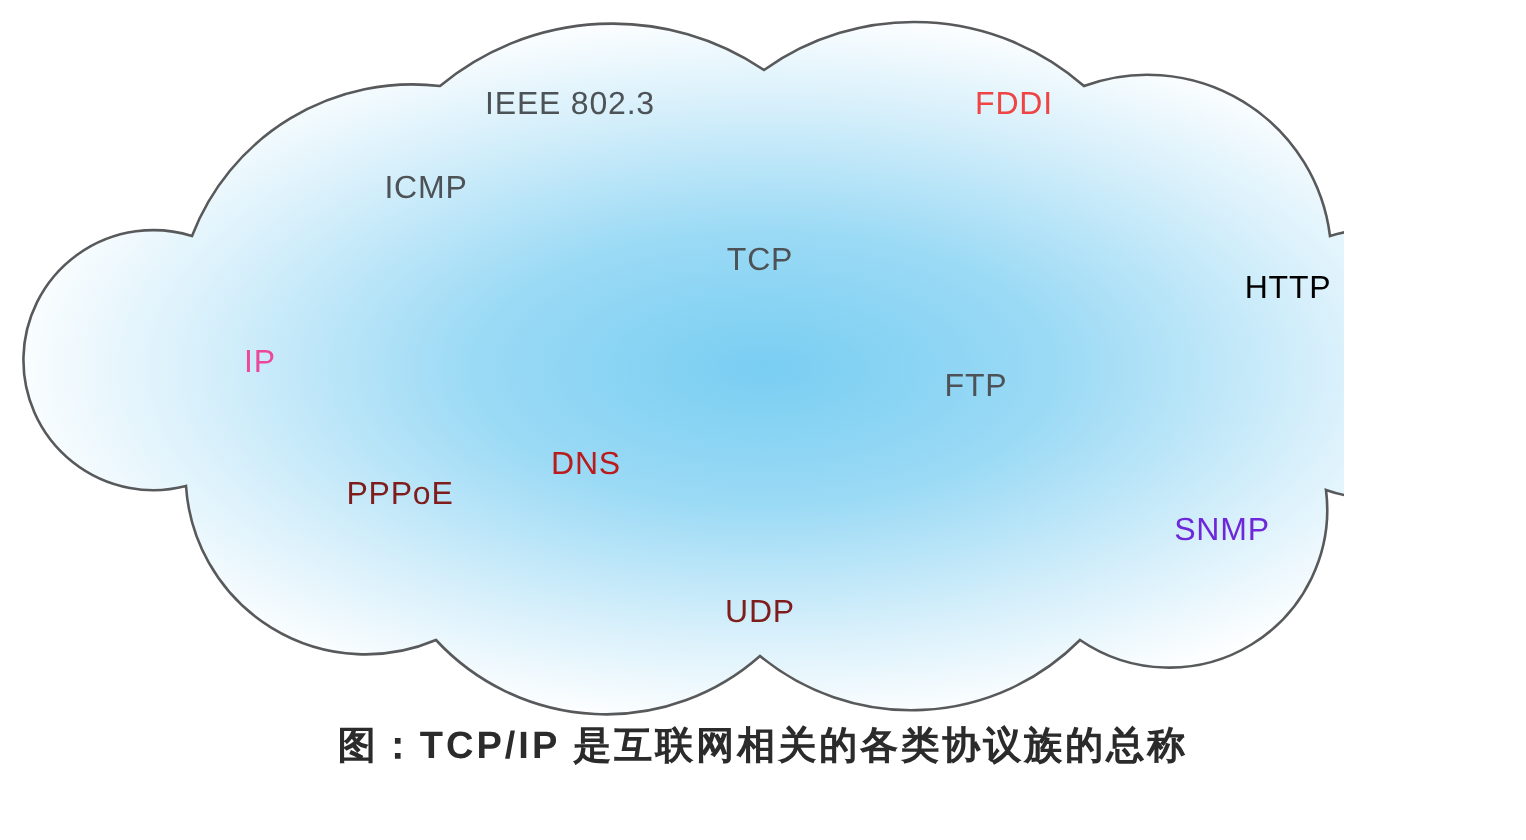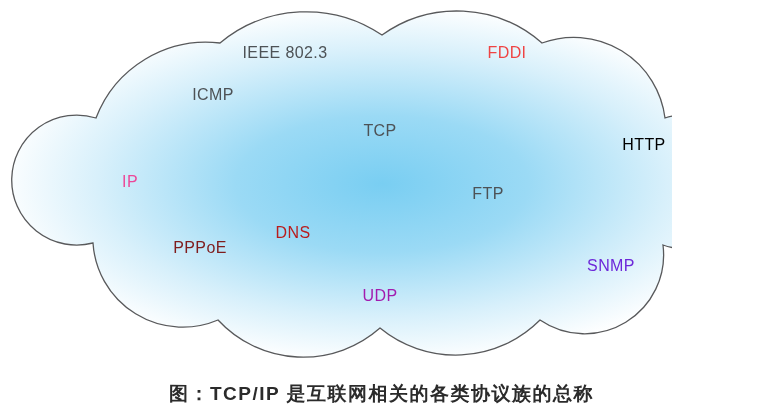--- a/index.html
+++ b/index.html
@@ -38,21 +38,21 @@
     position: absolute;
     transform: translate(-50%, -50%);
     font-size: 16px;
     letter-spacing: 0.4px;
     white-space: nowrap;
     line-height: 1;
   }
   .caption {
     position: absolute;
     left: 0;
-    top: 381px;
+    top: 361px;
     width: 763px;
     text-align: center;
     font-size: 19px;
     font-weight: 600;
     letter-spacing: 1.5px;
     line-height: 26px;
   }
 </style>
 </head>
 <body>
@@ -87,19 +87,19 @@
         <span class="proto" style="left: 285px; top: 53px; color: rgb(77, 82, 86);">IEEE 802.3</span>
         <span class="proto" style="left: 507px; top: 53px; color: #ef4444;">FDDI</span>
         <span class="proto" style="left: 213px; top: 95px; color: rgb(77, 82, 86);">ICMP</span>
         <span class="proto" style="left: 380px; top: 131px; color: rgb(77, 82, 86); text-align: right;">TCP</span>
         <span class="proto" style="left: 644px; top: 145px; color: #000000;">HTTP</span>
         <span class="proto" style="left: 130px; top: 182px; color: #ec4899;">IP</span>
         <span class="proto" style="left: 488px; top: 194px; color: rgb(77, 82, 86);">FTP</span>
         <span class="proto" style="left: 293px; top: 233px; color: #b91c1c;">DNS</span>
         <span class="proto" style="left: 200px; top: 248px; color: #7f1d1d;">PPPoE</span>
         <span class="proto" style="left: 568px; top: 266px; color: #6d28d9; margin-left: 43px;">SNMP</span>
-        <span class="proto" style="left: 380px; top: 296px; color: #a21caf;">UDP</span>
+        <span class="proto" style="left: 380px; top: 307px; color: #7f1d1d;">UDP</span>
       </div>
   </div>
 
   <div class="caption" style="color: rgb(43, 43, 43);">图：TCP/IP 是互联网相关的各类协议族的总称</div>
 
 </div>
 
 </body></html>

